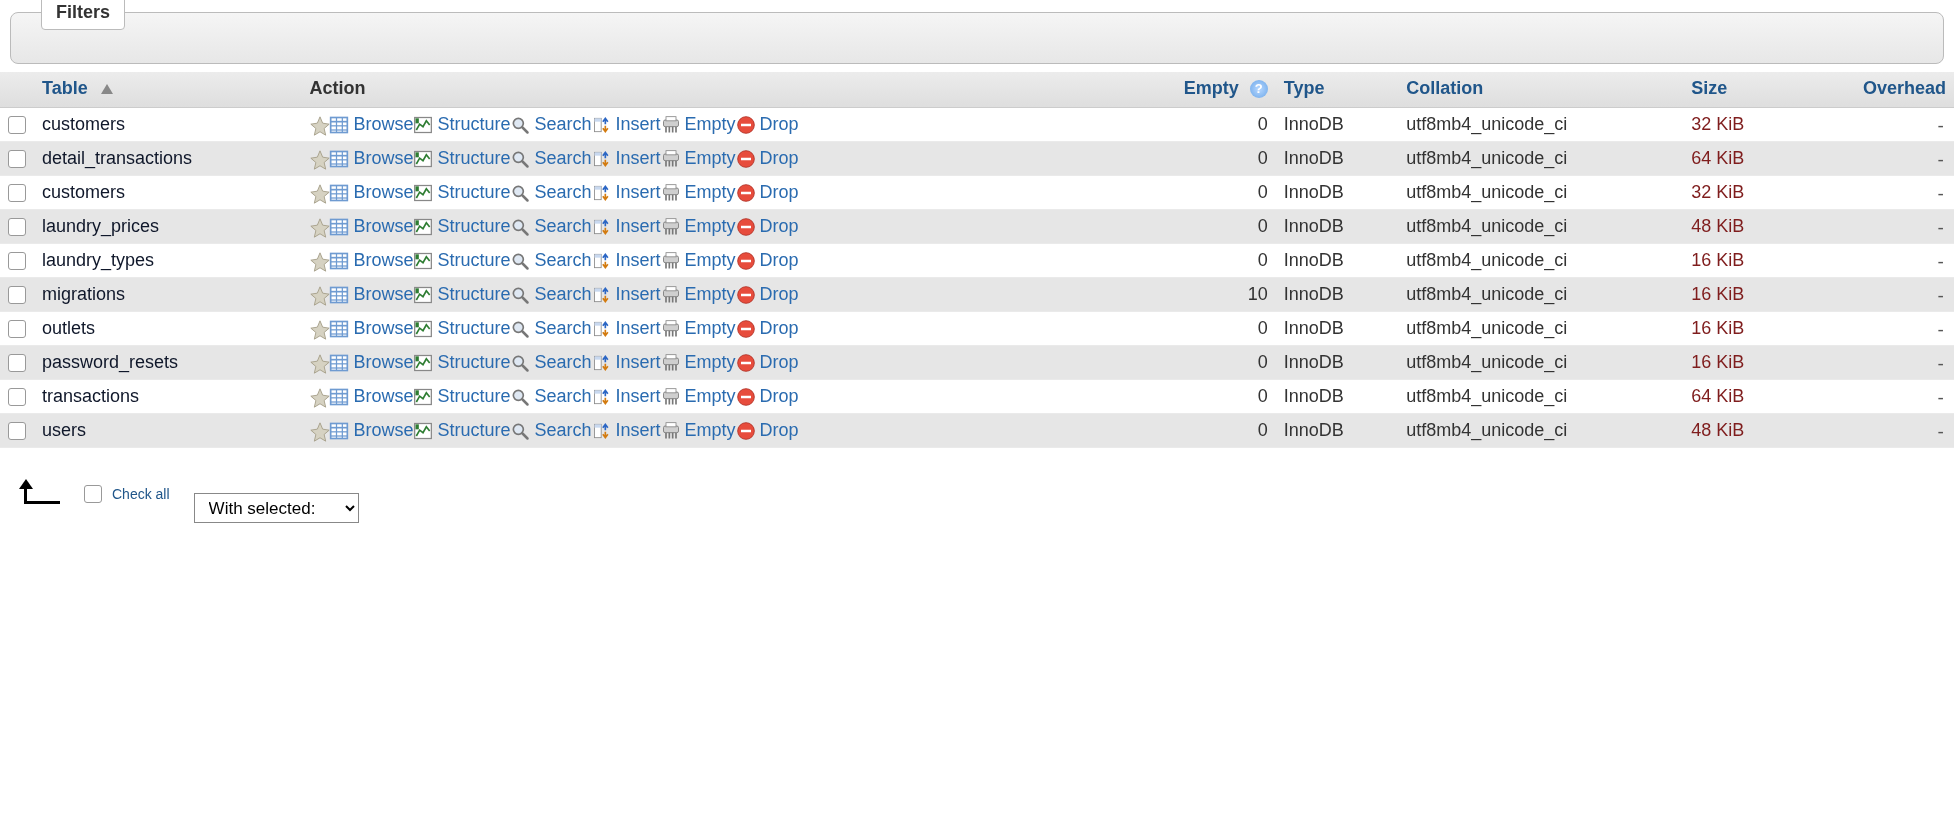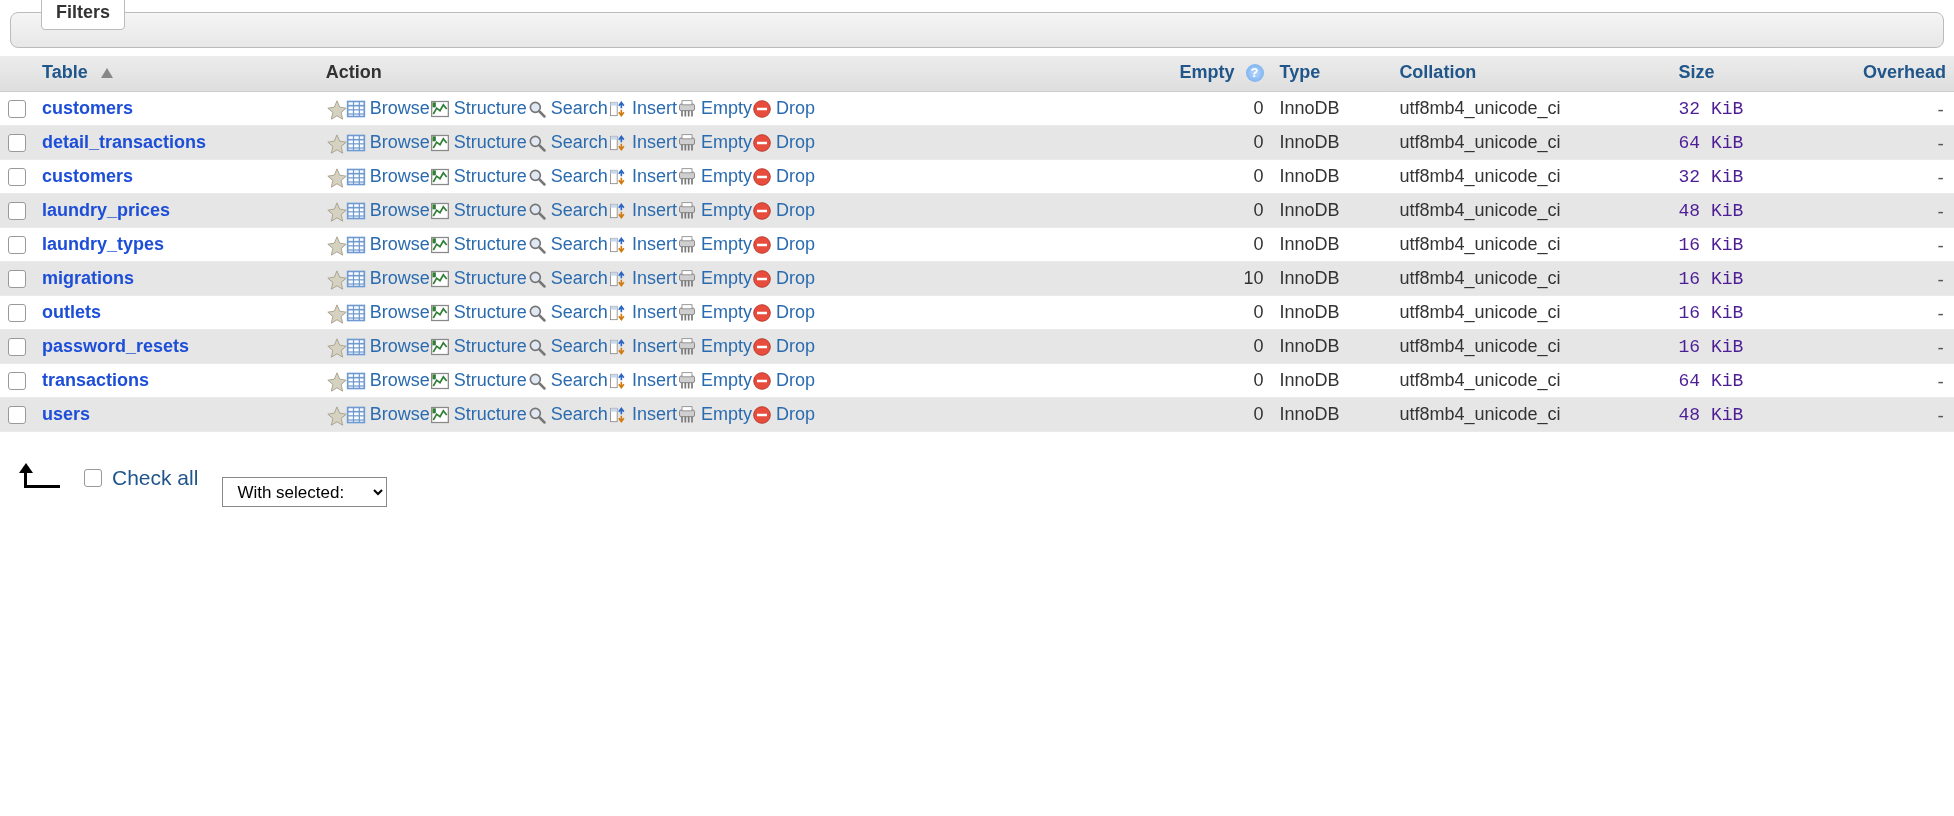--- a/index.html
+++ b/index.html
@@ -10,21 +10,21 @@
     color: #333;
     padding: 0 0 20px 0;
   }
 
   
   .filters-box {
     margin: 12px 10px 8px 10px;
     border: 1px solid #bbb;
     border-radius: 8px;
     background: linear-gradient(#f5f5f5, #e7e7e7);
-    padding: 16px 18px 18px 18px;
+    padding: 32px 18px 18px 18px;
     position: relative;
   }
   .filters-legend {
     position: absolute;
     top: -18px;
     left: 30px;
     background: #fff;
     border: 1px solid #bbb;
     border-radius: 4px;
     padding: 6px 14px;
@@ -85,42 +85,42 @@
     width: 18px; height: 18px;
     border: 1px solid #999;
     border-radius: 3px;
     appearance: none;
     background: #fff;
     cursor: pointer;
     vertical-align: middle;
   }
 
   a.tblname {
-    color: #1d4ed8;
-    font-weight: 700;
+    color: #0f172a;
+    font-weight: 400;
     text-decoration: none;
     cursor: pointer;
   }
   a.action {
     color: #2a6bb0;
     text-decoration: none;
     cursor: pointer;
     display: inline-flex;
     align-items: center;
     gap: 4px;
   }
   .action-cell { display: flex; align-items: center; gap: 0; flex-wrap: nowrap; }
 
   
   .ico { width: 20px; height: 20px; display: inline-block; vertical-align: middle; }
 
   .star { cursor: pointer; }
 
   .col-rows    { text-align: right; padding-right: 12px; }
-  .col-size    { font-family: Liberation Mono, monospace; font-size: 16px; color: #4c1d95; padding-right: 12px; }
+  .col-size    { font-family: Liberation Sans, sans-serif; font-size: 16px; color: #7f1d1d; padding-right: 12px; }
   .col-overhead{ text-align: right; font-family: "Menlo","Consolas",monospace; color: #555; padding-right: 16px; }
 
   .help-ico {
     display: inline-block; width: 18px; height: 18px; border-radius: 50%;
     background: radial-gradient(#b8d8ff,#6aa6e8);
     color: #fff; font-size: 13px; font-weight: 700; text-align: center; line-height: 18px;
     vertical-align: middle; margin-left: 6px;
   }
 
   .sort-tri {
@@ -141,21 +141,21 @@
   .arrow-up-right {
     width: 46px; height: 26px; position: relative;
   }
   .arrow-up-right .h { position:absolute; bottom:3px; left:10px; width:36px; height:3px; background:#000; }
   .arrow-up-right .v { position:absolute; bottom:3px; left:10px; width:3px; height:18px; background:#000; }
   .arrow-up-right .head {
     position:absolute; top:-2px; left:5px;
     width:0;height:0;border-left:7px solid transparent;border-right:7px solid transparent;
     border-bottom:10px solid #000; transform: rotate(0deg);
   }
-  .check-all-label { color: #20568a; font-size: 21px; cursor: pointer; }
+  .check-all-label { color: #20568a; font-size: 14px; cursor: pointer; }
   select.with-selected {
     height: 30px; font-size: 17px; padding: 2px 26px 2px 10px;
     border: 1px solid #888; border-radius: 0; background: #fff; margin-top: 29px;
   }
 </style>
 </head>
 <body>
 
 <div class="filters-box">
   <div class="filters-legend">Filters</div>

